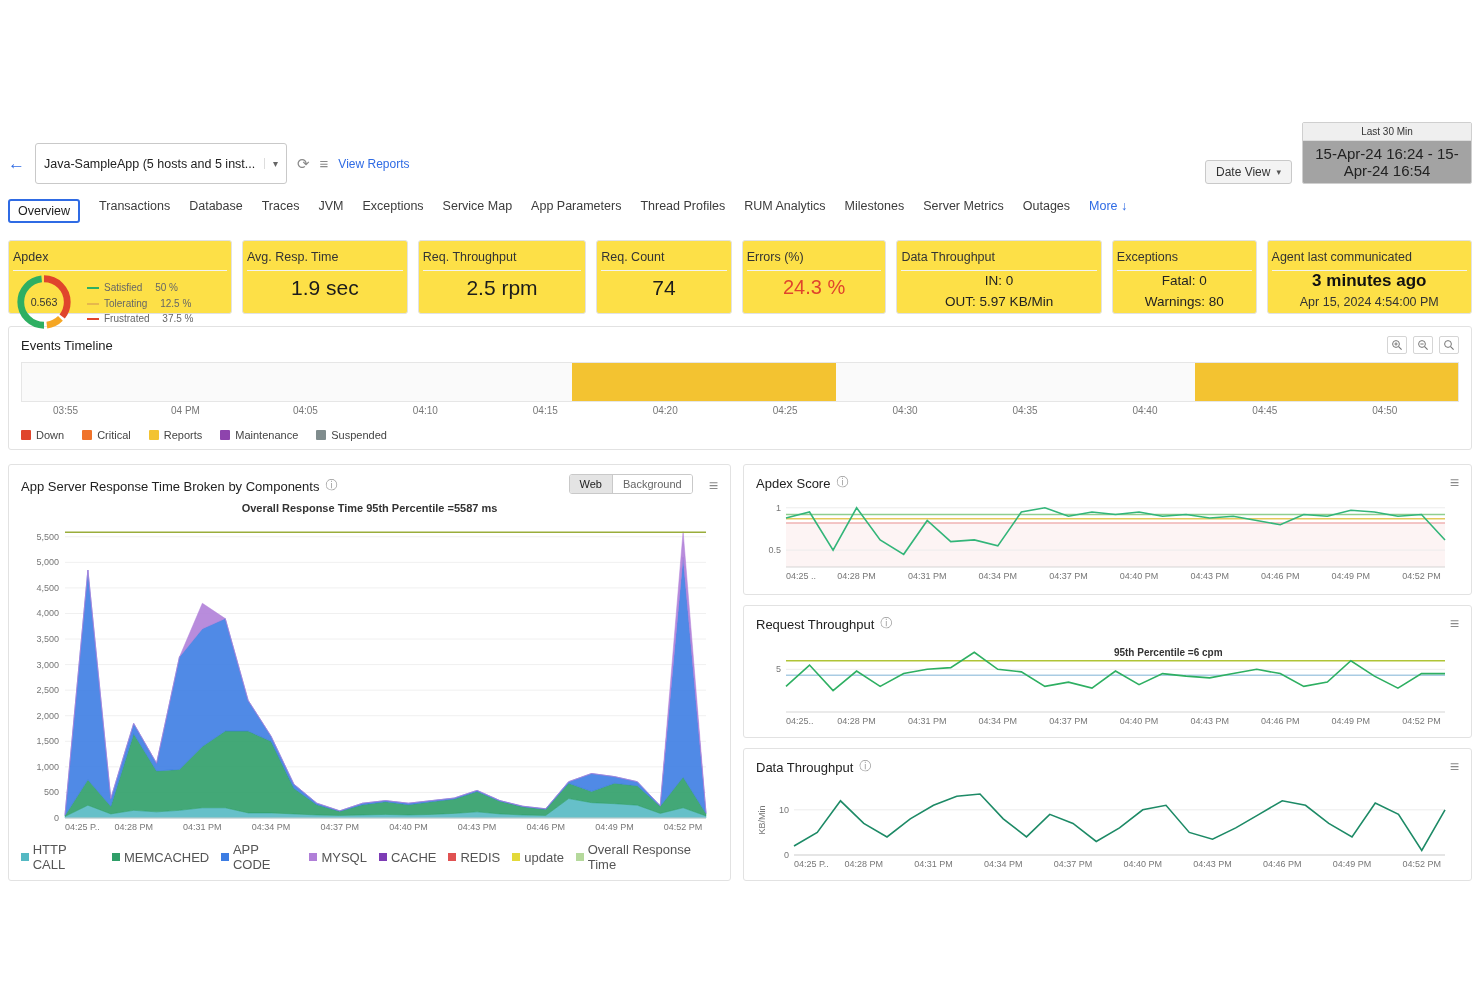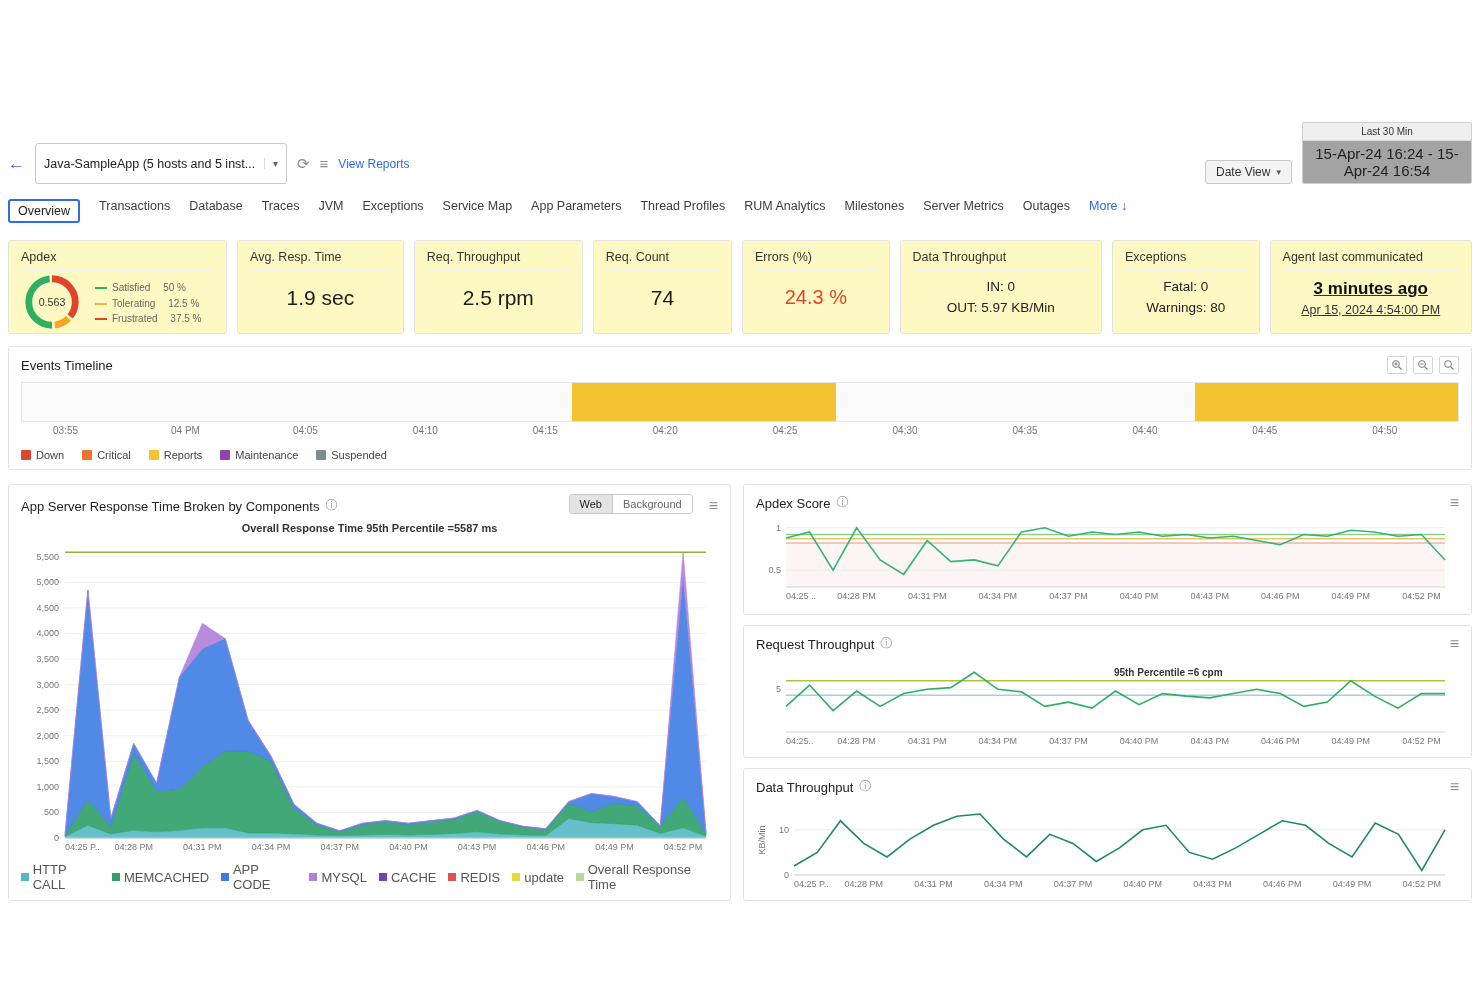--- a/index.html
+++ b/index.html
@@ -32,27 +32,27 @@
   .range-box .range-val { background: #a3a3a3; font-size: 15px; text-align: center; padding: 4px 2px; color: #222; }
 
   
   .navtabs { display: flex; align-items: flex-start; gap: 19px; margin-top: 15px; font-size: 12.5px; color: #3c3c3c; }
   .navtab { cursor: pointer; white-space: nowrap; }
   .navtab.active { border: 2px solid #2f6be4; border-radius: 3px; padding: 3px 8px; color: #1d1d1d; }
   .navtab.more { color: #2f6be4; }
 
   
   .kpi-row { display: flex; gap: 10px; margin-top: 17px; }
-  .card { border: 1px solid #e2e2e2; border-radius: 3px; background: #fef9c3; padding: 9px 12px; height: 94px; display: flex; flex-direction: column; }
+  .card { border: 1px solid #e2e2e2; border-radius: 3px; background: #fde047; padding: 9px 4px; height: 74px; display: flex; flex-direction: column; }
   .card-title { font-size: 12.5px; color: #333; padding-bottom: 6px; border-bottom: 1px solid #f2f2f2; }
   .card-body { flex: 1; display: flex; align-items: center; justify-content: center; }
   .kpi-value { font-size: 21px; color: #1c1c1c; }
   .kpi-value.red { color: #e0452c; font-size: 20px; }
   .kpi-lines { text-align: center; font-size: 13.5px; color: #222; line-height: 1.55; }
-  .agent-body { text-align: center; text-decoration: underline; }
+  .agent-body { text-align: center; }
   .agent-main { font-size: 17px; font-weight: bold; color: #111; }
   .agent-sub { font-size: 12.5px; color: #333; margin-top: 4px; }
   .apdex-body { display: flex; align-items: center; gap: 12px; justify-content: flex-start; }
   .apdex-legend { font-size: 10px; color: #666; line-height: 1.55; }
   .apdex-legend .row { display: flex; align-items: center; gap: 5px; }
   .dash { width: 12px; height: 2px; display: inline-block; }
 
   
   .events { border: 1px solid #e2e2e2; border-radius: 3px; margin-top: 12px; padding: 9px 12px 8px 12px; }
   .events-head { display: flex; align-items: center; }

